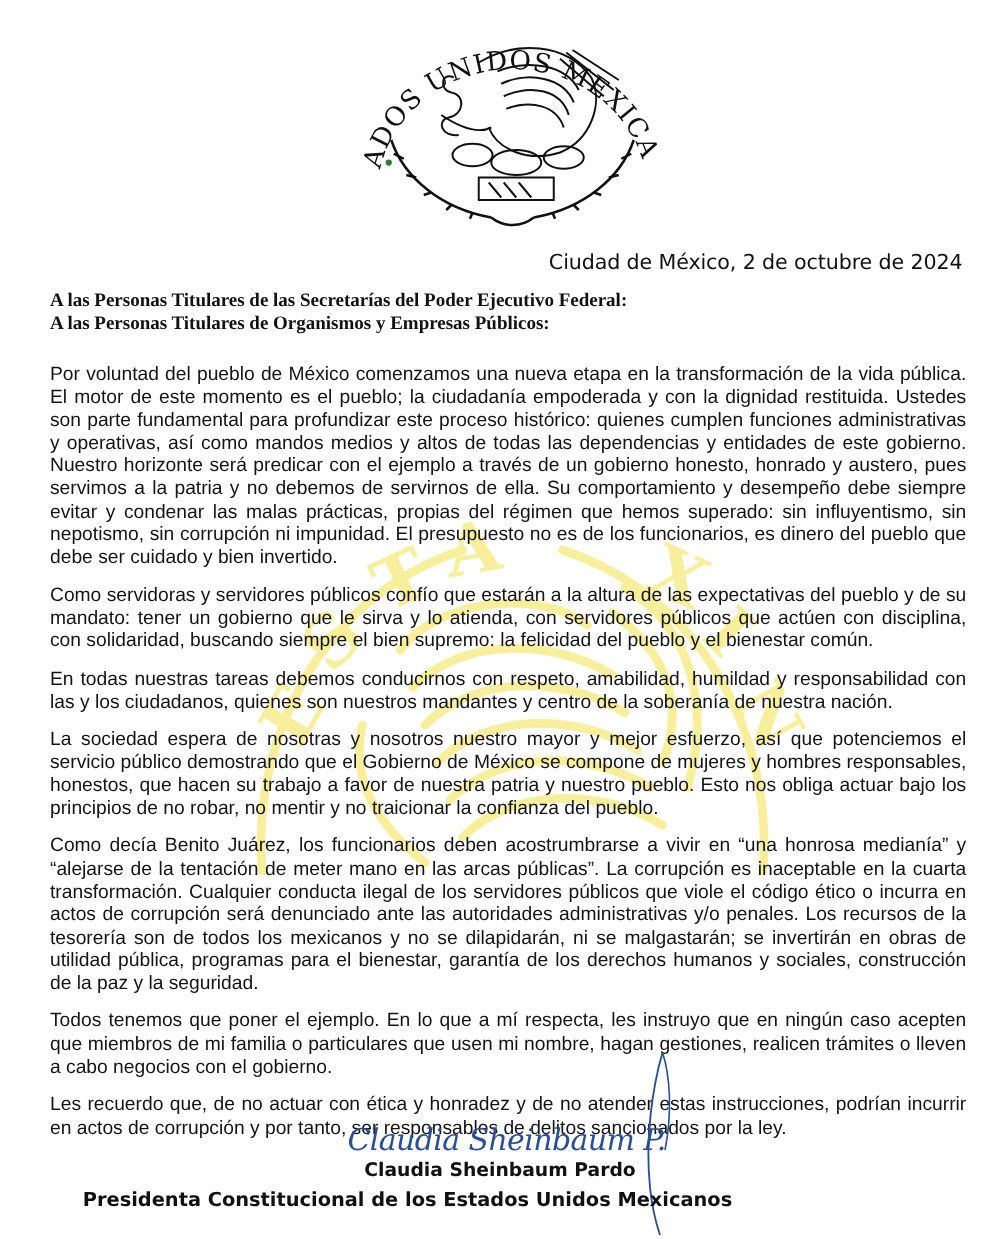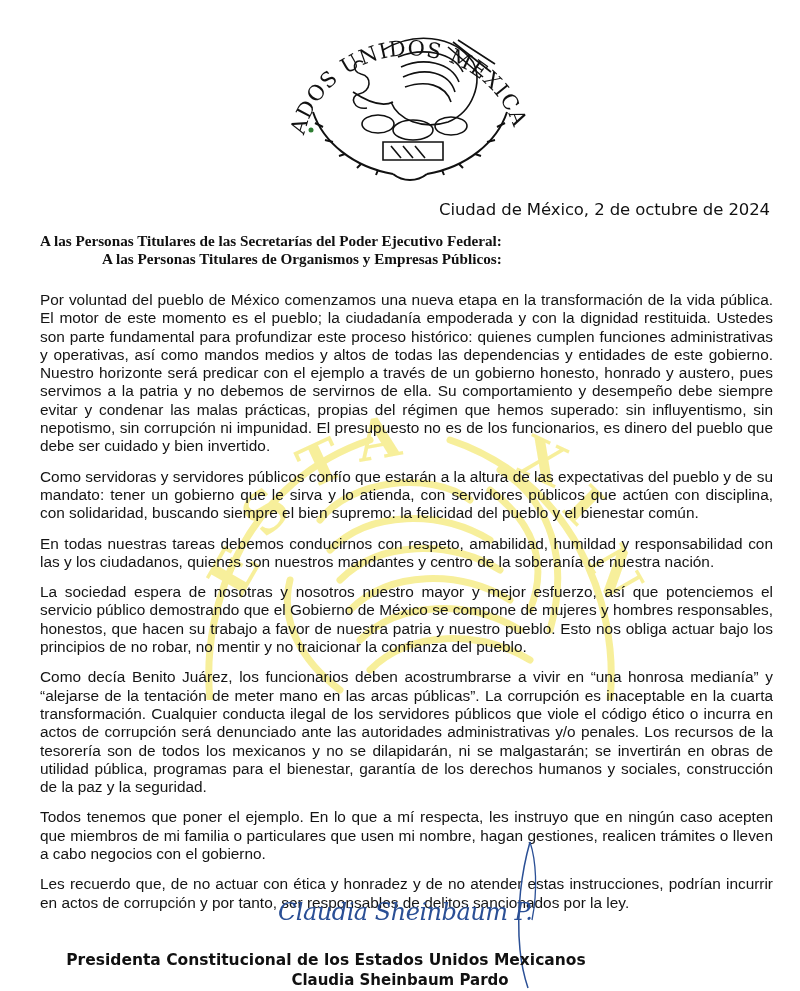--- a/index.html
+++ b/index.html
@@ -5,29 +5,29 @@
   html, body { margin: 0; padding: 0; background: #ffffff; }
   body { width: 800px; height: 991px; position: relative; overflow: hidden; }
   .page { position: absolute; left: 0; top: 0; width: 800px; height: 991px; background: #fff; }
 
   .seal { position: absolute; left: 283px; top: 2px; width: 254px; height: 186px; }
   .watermark { position: absolute; left: 170px; top: 400px; width: 480px; height: 300px; opacity: 0.55; }
 
   .date { position: absolute; right: 30px; top: 200px; font-family: "DejaVu Sans", sans-serif; font-size: 16.5px; color: #111; letter-spacing: -0.1px; }
 
   .addressees { position: absolute; left: 40px; top: 232px; font-family: "Liberation Serif", serif; font-weight: bold; font-size: 15.2px; line-height: 17.8px; color: #111; }
-  .addressees div { white-space: nowrap; text-align: right; }
+  .addressees div { white-space: nowrap; }
 
   .body-text { position: absolute; left: 40px; top: 291px; width: 733px; font-family: Liberation Sans, sans-serif; font-size: 15.4px; line-height: 18.3px; color: #141414; text-align: justify; }
   .body-text p { margin: 0 0 12px 0; }
 
   .signature { position: absolute; left: 278px; top: 898px; font-family: "DejaVu Serif", serif; font-style: italic; font-size: 24px; color: #2a4f95; letter-spacing: -0.5px; text-align: center; }
   .sig-stroke { position: absolute; left: 508px; top: 840px; width: 40px; height: 150px; }
 
-  .signer-name { position: absolute; left: 0; width: 800px; top: 927px; text-align: center; font-family: "DejaVu Sans", sans-serif; font-weight: bold; font-size: 15px; color: #111; margin-top: 44px; }
+  .signer-name { position: absolute; left: 0; width: 800px; top: 927px; text-align: center; font-family: "DejaVu Sans", sans-serif; font-weight: bold; font-size: 15px; color: #111; }
   .signer-title { position: absolute; left: 0; width: 652px; top: 951px; text-align: center; font-family: "DejaVu Sans", sans-serif; font-weight: bold; font-size: 15.5px; color: #111; }
 </style>
 </head>
 <body>
 
 <div class="page">
 
   <svg class="watermark" viewBox="0 0 480 300">
     <g fill="none" stroke="#f2e24a" stroke-width="7" stroke-linecap="round">
       <path d="M40 300 C 30 200, 80 80, 200 40"></path>

